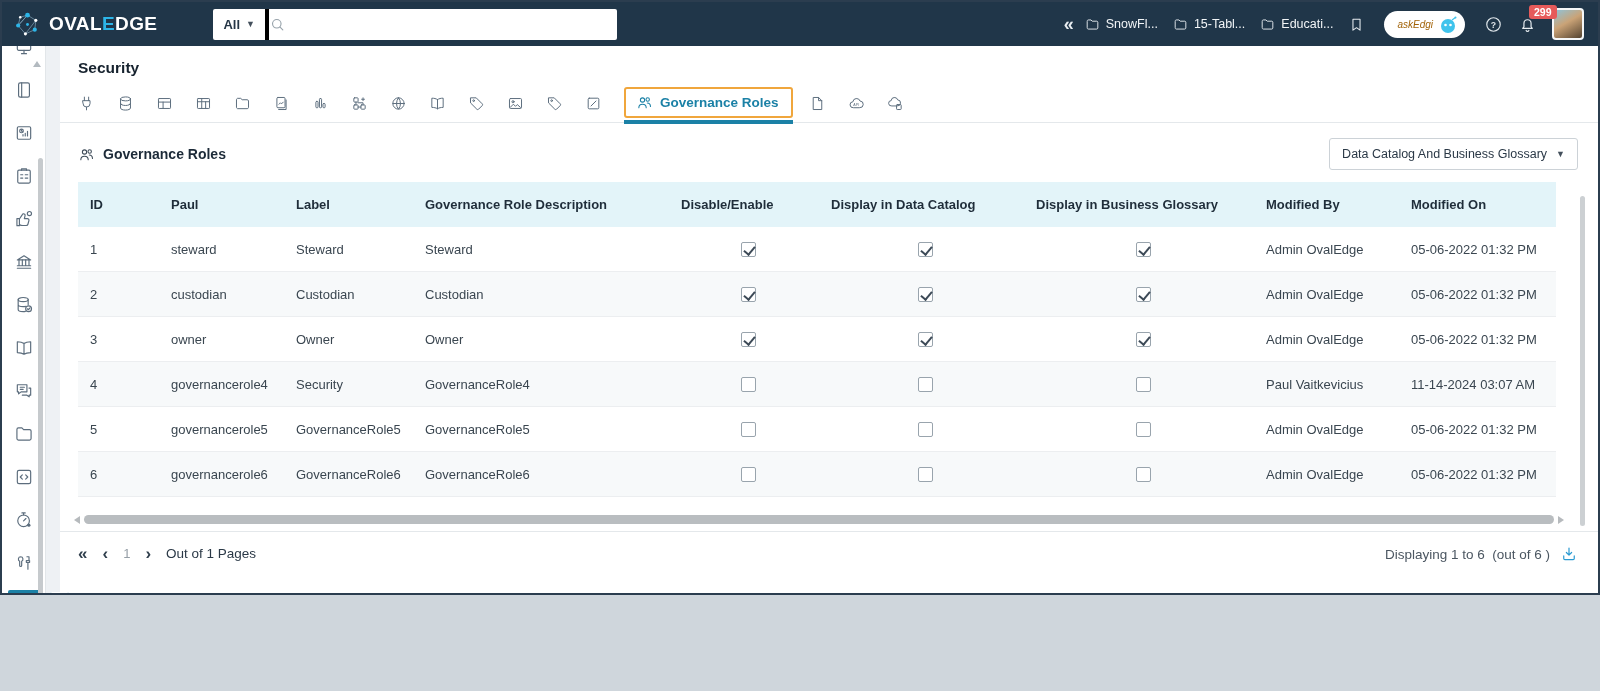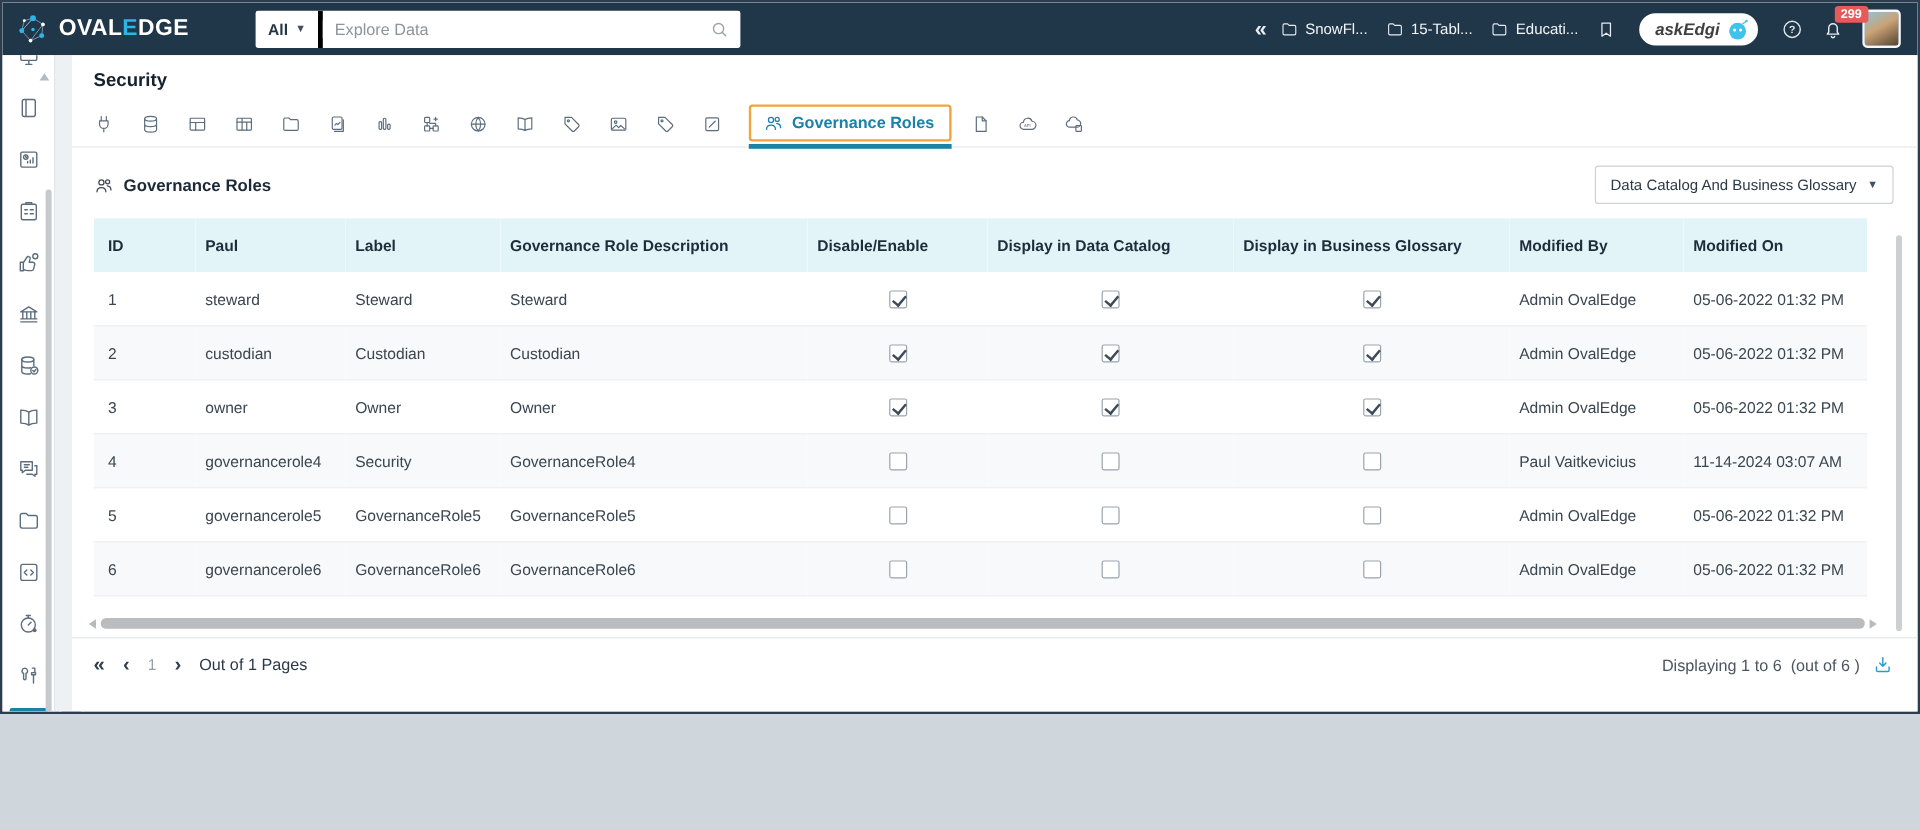--- a/index.html
+++ b/index.html
@@ -16,21 +16,21 @@
 .search-scope{display:flex;align-items:center;gap:6px;padding:0 10px;font-size:13px;font-weight:bold;color:#253646;border-right:4px solid #000000;height:100%;cursor:pointer}
 .caret{font-size:9px;color:#44505c;line-height:1}
 .searchbar input{border:0;outline:0;flex:1;font-size:13.5px;color:#333;padding:0 10px;font-family:"Liberation Sans",sans-serif;min-width:0}
 .searchbar input::placeholder{color:#8a949c}
 .search-glass{margin-right:9px;flex:none;display:flex}
 .nav-right{margin-left:auto;display:flex;align-items:center;gap:15px}
 .chevrons{color:#e8edf1;font-size:18px;font-weight:bold;line-height:1;cursor:pointer;margin-right:-4px}
 .recent{display:flex;align-items:center;gap:6px;color:#f2f5f7;font-size:12.5px;font-weight:normal;cursor:pointer;white-space:nowrap}
 .nav-ico{display:flex;cursor:pointer}
 .pill{background:#fff;border-radius:14px;height:27px;display:flex;align-items:center;gap:6px;padding:0 7px 0 13px;cursor:pointer;margin:0 4px}
-.pill .ask{font-style:italic;font-weight:bold;font-size:14px;color:#404040}
+.pill .ask{font-style:italic;font-weight:normal;font-size:10px;color:#a16207}
 .bell-wrap{position:relative;display:flex;cursor:pointer}
 .badge{position:absolute;top:-10px;left:11px;background:#e65a5a;color:#fff;font-size:10.5px;font-weight:bold;padding:2px 5px;border-radius:3px;line-height:1}
 .avatar{width:32px;height:32px;border-radius:4px;border:2px solid #f5f7f8;background:linear-gradient(150deg,#8fc3d9 0%,#caa377 45%,#53422f 100%);cursor:pointer}
 
 
 .body-row{flex:1;display:flex;position:relative;min-height:0}
 .sidebar{width:44px;background:#fff;border-right:1px solid #e2e6e9;position:relative;display:flex;flex-direction:column;align-items:center;gap:23px;overflow:hidden;flex:none}
 .sb-icon{width:20px;height:20px;flex:none;display:flex;cursor:pointer}
 .sb-icon.partial{margin-top:-9px}
 .sb-scroll{position:absolute;right:2px;top:112px;width:5px;height:460px;background:#c6cacd;border-radius:3px}
@@ -98,21 +98,20 @@
         <circle cx="13" cy="13" r="1.4" fill="#2cb5e8"></circle>
       </svg>
       <span class="wordmark"><span>OVAL</span><span class="accent">E</span><span>DGE</span></span>
     </div>
 
     <div class="searchbar">
       <div class="search-scope">
         <span>All</span>
         <span class="caret">▼</span>
       </div>
-      <input type="text" placeholder="Explore Data" style="">
       <span class="search-glass">
         <svg width="17" height="17" viewBox="0 0 24 24" fill="none" stroke="#98a3ab" stroke-width="1.6" stroke-linecap="round">
             <circle cx="11" cy="11" r="6"></circle>
             <path d="M15.6 15.6 19.5 19.5"></path>
           </svg>
       </span>
     </div>
 
     <div class="nav-right">
       <span class="chevrons">«</span>

